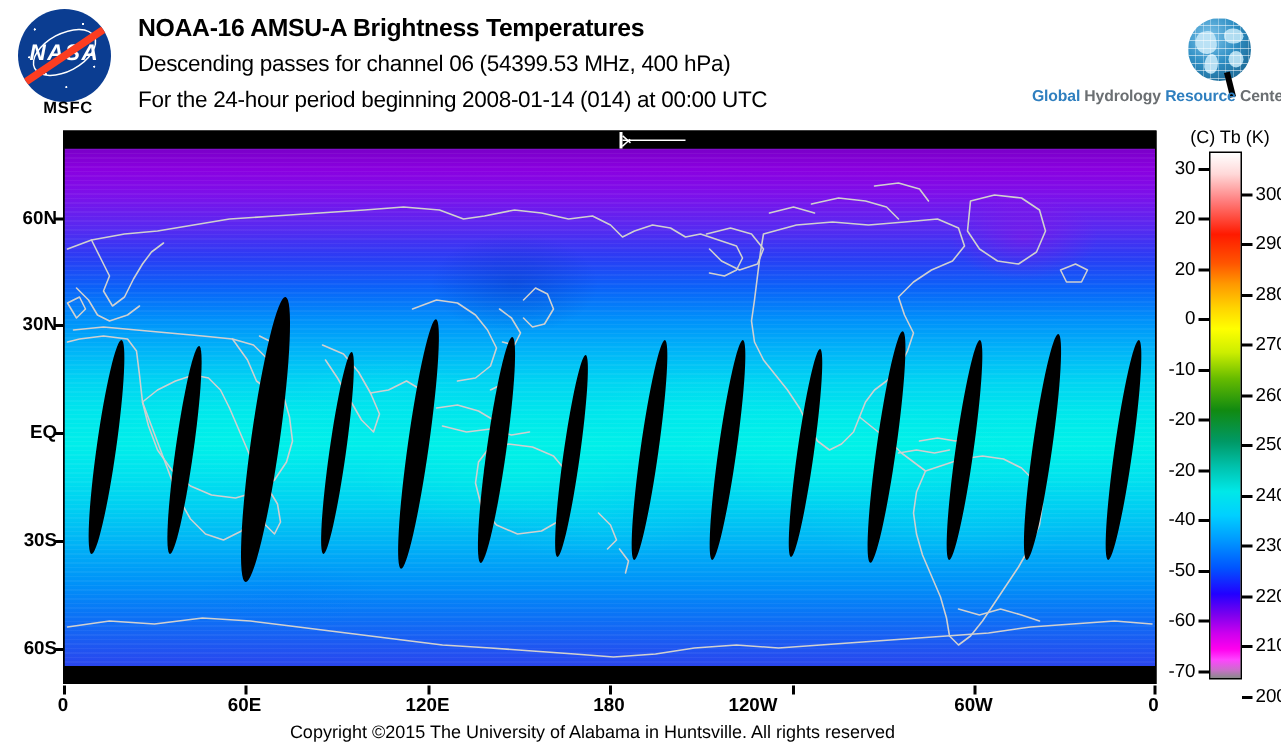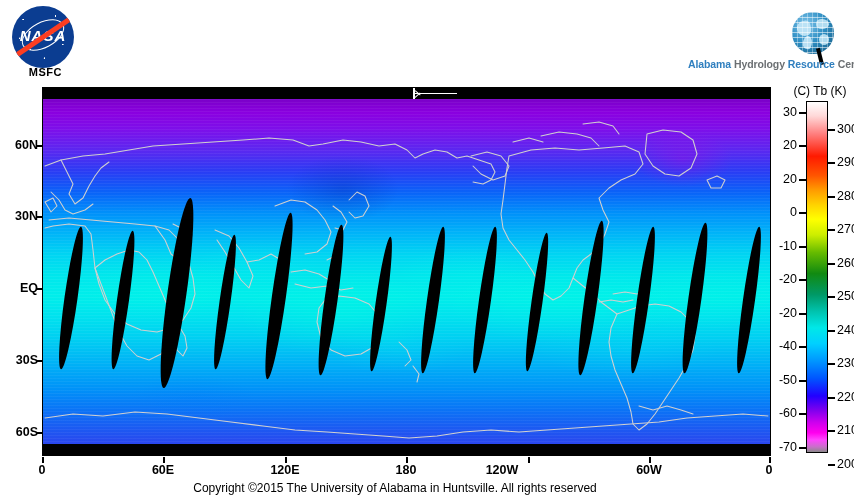--- a/index.html
+++ b/index.html
@@ -197,32 +197,37 @@
   <div id="nasa-logo">
     <div id="nasa-ball">
       <div id="nasa-stars"></div>
       <div id="nasa-orbit"></div>
       <div id="nasa-word">NASA</div>
       <div id="nasa-swoosh"></div>
     </div>
   </div>
   <div id="nasa-msfc">MSFC</div>
 
+  <div id="title-block">
+    <div id="title-line1">NOAA-16 AMSU-A Brightness Temperatures</div>
+    <div id="title-line2">Descending passes for channel 06 (54399.53 MHz, 400 hPa)</div>
+    <div id="title-line3">For the 24-hour period beginning 2008-01-14 (014) at 00:00 UTC</div>
+  </div>
 
   <div id="ghrc-logo">
     <div id="ghrc-globe">
       <div class="land1"></div>
         <div class="land2"></div>
       <div class="land3"></div>
         <div class="land4"></div>
       <div class="grat"></div>
     </div>
     <div id="ghrc-stem"></div>
     <div id="ghrc-sub">
-      <span class="b">Alabama</span>
+      <span class="b">Global</span>
       <span class="g">Hydrology</span>
       <span class="b">Resource</span>
       <span class="g">Center</span>
     </div>
   </div>
 </div>
 
 <div id="map-frame">
   <div id="map-canvas">
 

